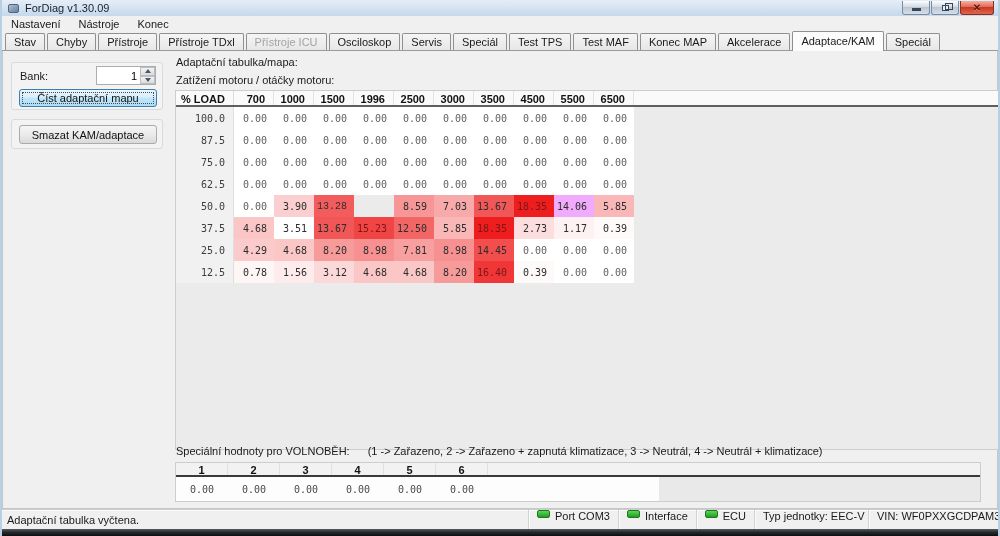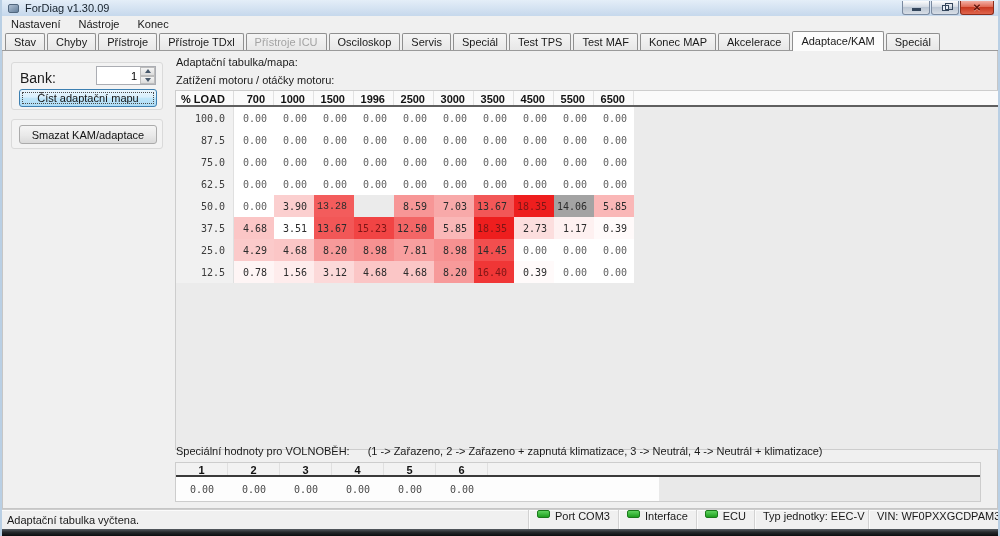--- a/index.html
+++ b/index.html
@@ -34,21 +34,21 @@
        background:linear-gradient(#f5f5f5,#e7e7e7);white-space:nowrap;}
   .tab.disabled{color:#a3a3a3;}
   .tab.active{background:#fcfcfc;height:20px;line-height:19px;margin-bottom:-1px;position:relative;z-index:2;}
   
   .content{position:absolute;left:0;top:51px;width:100%;height:458px;background:#f0f0f0;
            border-left:1px solid #c6c6c6;border-right:1px solid #c6c6c6;border-bottom:1px solid #c6c6c6;}
   
   .group{position:absolute;background:#f3f3f3;border:1px solid #dadada;border-radius:3px;}
   .g1{left:8px;top:11px;width:152px;height:48px;}
   .g2{left:8px;top:68px;width:152px;height:30px;}
-  .banklabel{position:absolute;left:8px;top:7px;font-size:14px;color:#1a1a1a;}
+  .banklabel{position:absolute;left:8px;top:7px;font-size:11px;color:#1a1a1a;}
   .spinner{position:absolute;right:6px;top:3px;width:60px;height:19px;background:#fff;
            border:1px solid #abadb3;display:flex;}
   .spinval{flex:1;font-size:11px;color:#000;text-align:right;padding:3px 3px 0 0;}
   .spinbtns{width:15px;display:flex;flex-direction:column;}
   .spinbtn{flex:1;border:1px solid #bdbdbd;background:linear-gradient(#f4f4f4,#dcdcdc);
            display:flex;align-items:center;justify-content:center;}
   .tri-up{width:0;height:0;border-left:3px solid transparent;border-right:3px solid transparent;border-bottom:4px solid #47586b;}
   .tri-down{width:0;height:0;border-left:3px solid transparent;border-right:3px solid transparent;border-top:4px solid #47586b;}
   .btn{font-family:"Liberation Sans",sans-serif;font-size:11px;color:#111;
        border:1px solid #ababab;border-radius:3px;
@@ -234,21 +234,21 @@
         <div class="drow">
           <span class="rlabel">50.0</span>
           <span class="dcell" style="background-color: rgb(255, 255, 255); color: rgb(95, 95, 95);">0.00</span>
           <span class="dcell" style="background-color: rgb(251, 207, 207); color: rgb(45, 45, 45);">3.90</span>
           <span class="dcell" style="background-color: rgb(243, 92, 92); color: rgb(45, 45, 45); font-family: Liberation Mono, monospace;">13.28</span>
           <span class="dcell" style="background-color: rgb(245, 116, 116); color: rgb(45, 45, 45); margin-top: 48px;">11.32</span>
           <span class="dcell" style="background-color: rgb(247, 150, 150); color: rgb(45, 45, 45);">8.59</span>
           <span class="dcell" style="background-color: rgb(248, 169, 169); color: rgb(45, 45, 45);">7.03</span>
           <span class="dcell" style="background-color: rgb(242, 87, 87); color: rgb(45, 45, 45);">13.67</span>
           <span class="dcell" style="background-color: rgb(238, 30, 30); color: rgb(126, 22, 22);">18.35</span>
-          <span class="dcell" style="background-color: #a3a3a3; color: rgb(45, 45, 45);">14.06</span>
+          <span class="dcell" style="background-color: #f0abfc; color: rgb(45, 45, 45);">14.06</span>
           <span class="dcell" style="background-color: rgb(250, 183, 183); color: rgb(45, 45, 45);">5.85</span>
         </div>
         <div class="drow">
           <span class="rlabel">37.5</span>
           <span class="dcell" style="background-color: rgb(251, 198, 198); color: rgb(45, 45, 45);">4.68</span>
           <span class="dcell" style="background-color: #ffffff; color: rgb(45, 45, 45);">3.51</span>
           <span class="dcell" style="background-color: rgb(242, 87, 87); color: rgb(45, 45, 45);">13.67</span>
           <span class="dcell" style="background-color: rgb(241, 68, 68); color: rgb(126, 22, 22);">15.23</span>
           <span class="dcell" style="background-color: rgb(243, 102, 102); color: rgb(45, 45, 45);">12.50</span>
           <span class="dcell" style="background-color: rgb(250, 183, 183); color: rgb(45, 45, 45);">5.85</span>

